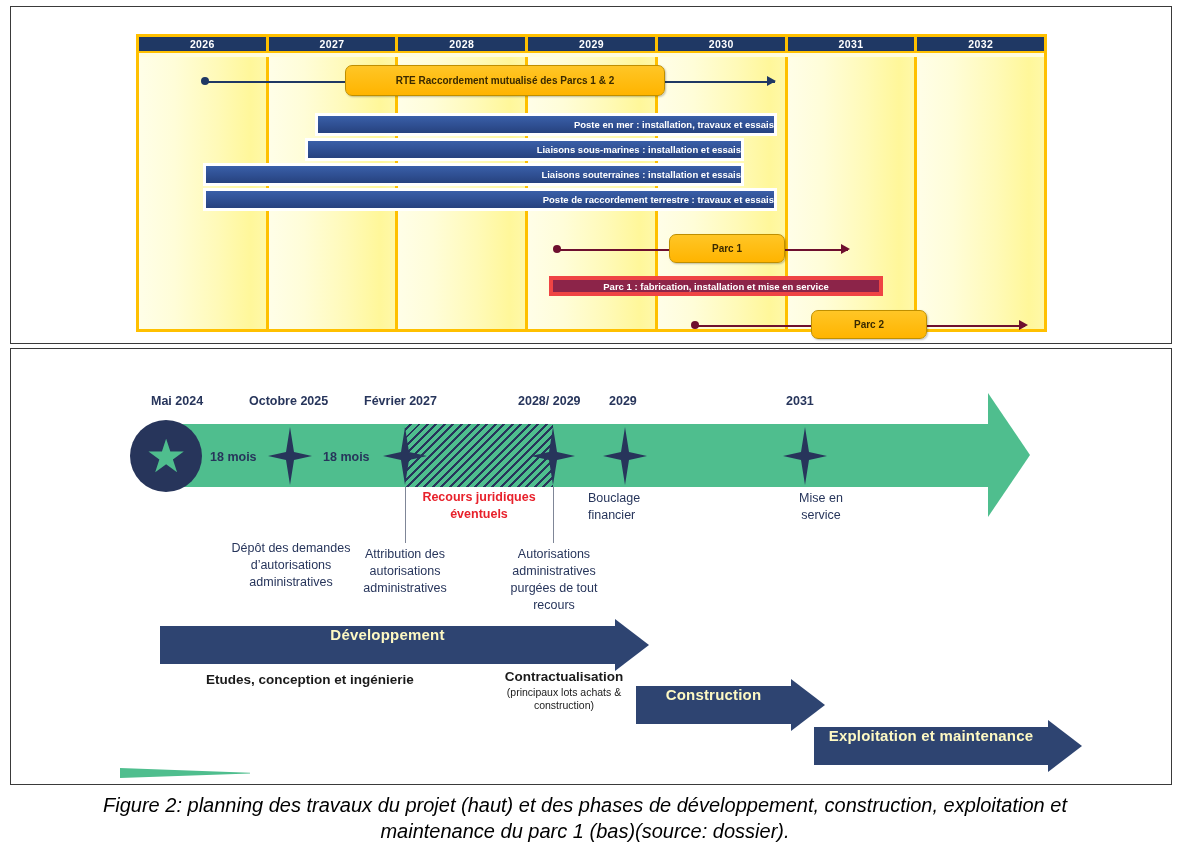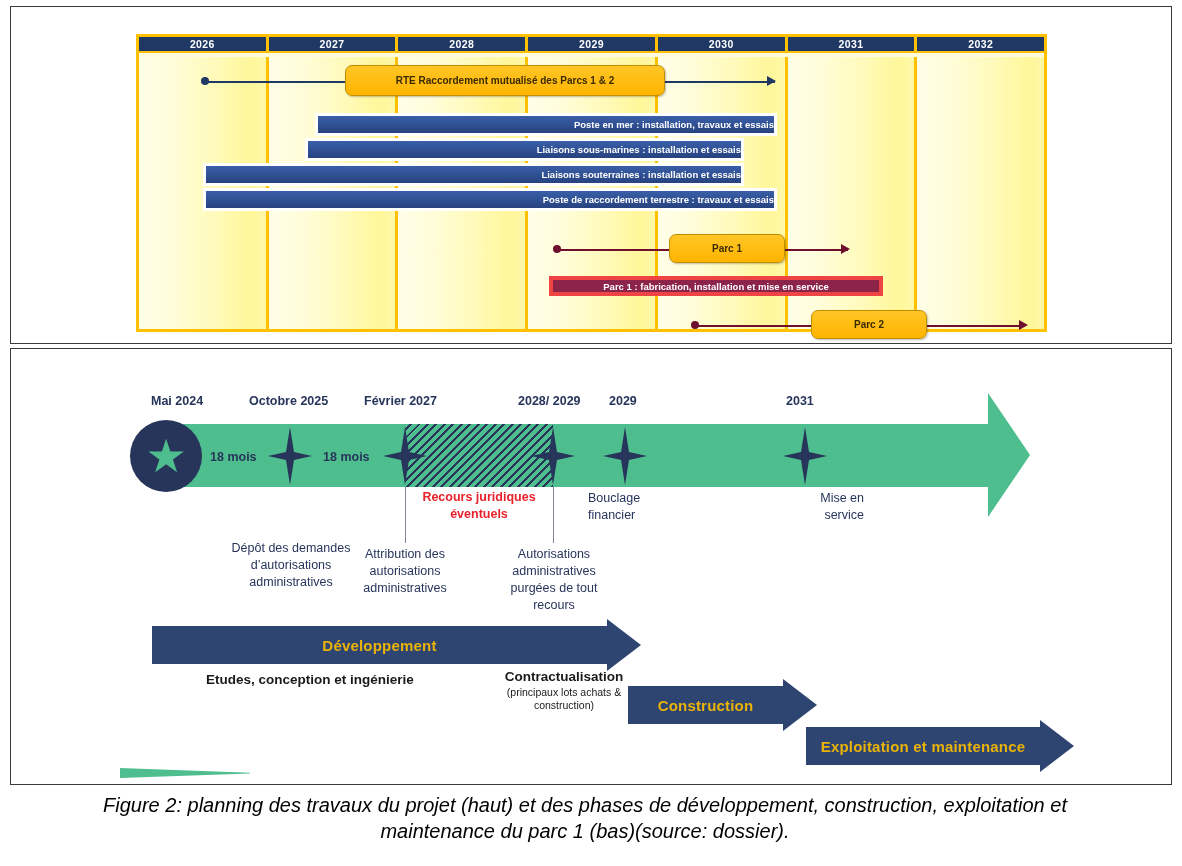--- a/index.html
+++ b/index.html
@@ -216,26 +216,26 @@
   .phase {
     position: absolute;
     height: 38px;
     display: flex;
     align-items: center;
   }
   .phase .body {
     height: 38px;
     background: #2E4471;
     display: flex;
-    align-items: center;
     justify-content: center;
-    color: #eab308;
+    color: #fef9c3;
     font-size: 15px;
     font-weight: bold;
     letter-spacing: .2px;
+    margin-left: 8px;
   }
   .phase .head {
     width: 0; height: 0;
     border-top: 26px solid transparent;
     border-bottom: 26px solid transparent;
     border-left: 34px solid #2E4471;
   }
   .phase-note {
     position: absolute;
     color: #1a1a1a;
@@ -420,21 +420,21 @@
     <span>administratives</span><br>
     <span>purgées de tout</span><br>
     <span>recours</span>
   </div>
 
   <div class="cap" style="left:588px; top:490px; width:86px; text-align:left;">
     <span>Bouclage</span><br>
     <span>financier</span>
   </div>
 
-  <div class="cap" style="left:778px; top:490px; width:86px; text-align:right;">
+  <div class="cap" style="left:778px; top:490px; width:86px; text-align:center;">
     <span>Mise en</span><br>
     <span>service</span>
   </div>
 
   <div class="phase" style="left:152px; top:626px;">
     <div class="body" style="width:455px;">
       <span>Développement</span>
     </div>
     <div class="head"></div>
   </div>

